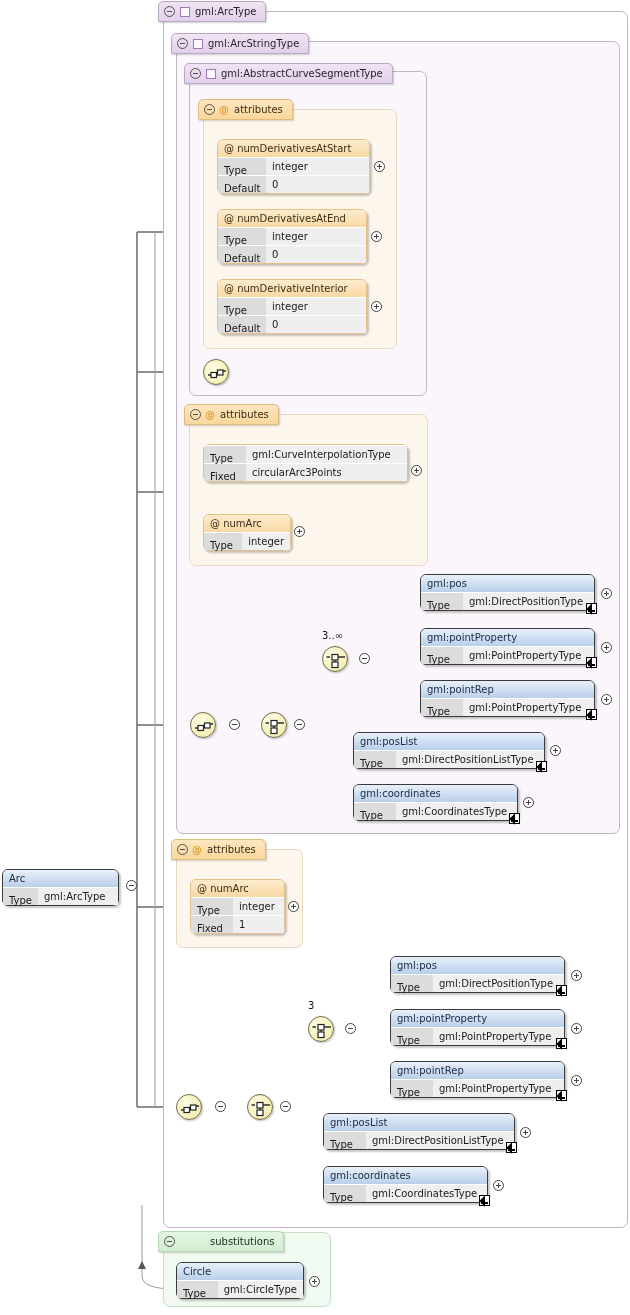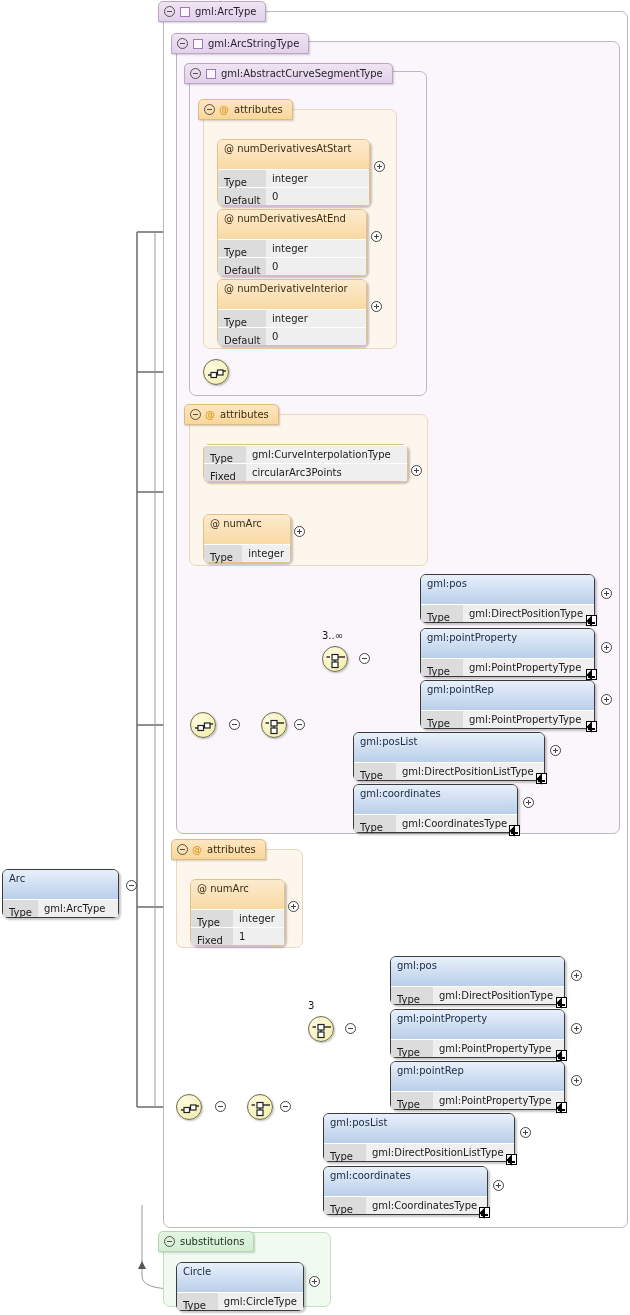--- a/index.html
+++ b/index.html
@@ -90,21 +90,21 @@
   }
 
   
   .node {
     position: absolute;
     border-radius: 6px;
     box-shadow: 2px 2px 2px rgba(0,0,0,.22);
     overflow: visible;
   }
   .node .nhead {
-    height: 29px;
+    height: 17px;
     line-height: 17px;
     padding: 0 6px;
     border-radius: 5px 5px 0 0;
     white-space: nowrap;
     font-size: 10px;
   }
   .node .nrow {
     display: flex;
     height: 18px;
     line-height: 18px;
@@ -294,21 +294,21 @@
   <div class="tab attr-tab" style="left:184px; top:404px;">
     <span class="toggle"></span>
     <span class="at-sign">@</span>
     <span class="tab-label">attributes</span>
   </div>
   <div class="tab attr-tab" style="left:171px; top:839px;">
     <span class="toggle"></span>
     <span class="at-sign">@</span>
     <span class="tab-label">attributes</span>
   </div>
-  <div class="tab subst-tab" style="left:158px; top:1231px;">
+  <div class="tab subst-tab" style="left:158px; top:1231px;gap:30px;">
     <span class="toggle"></span>
     <span class="tab-label">substitutions</span>
   </div>
 
   <div class="node elem" style="left:2px; top:869px; width:117px;">
     <div class="nhead">Arc</div>
     <div class="nrow">
       <div class="nkey">Type</div>
       <div class="nval">gml:ArcType</div>
     </div>

